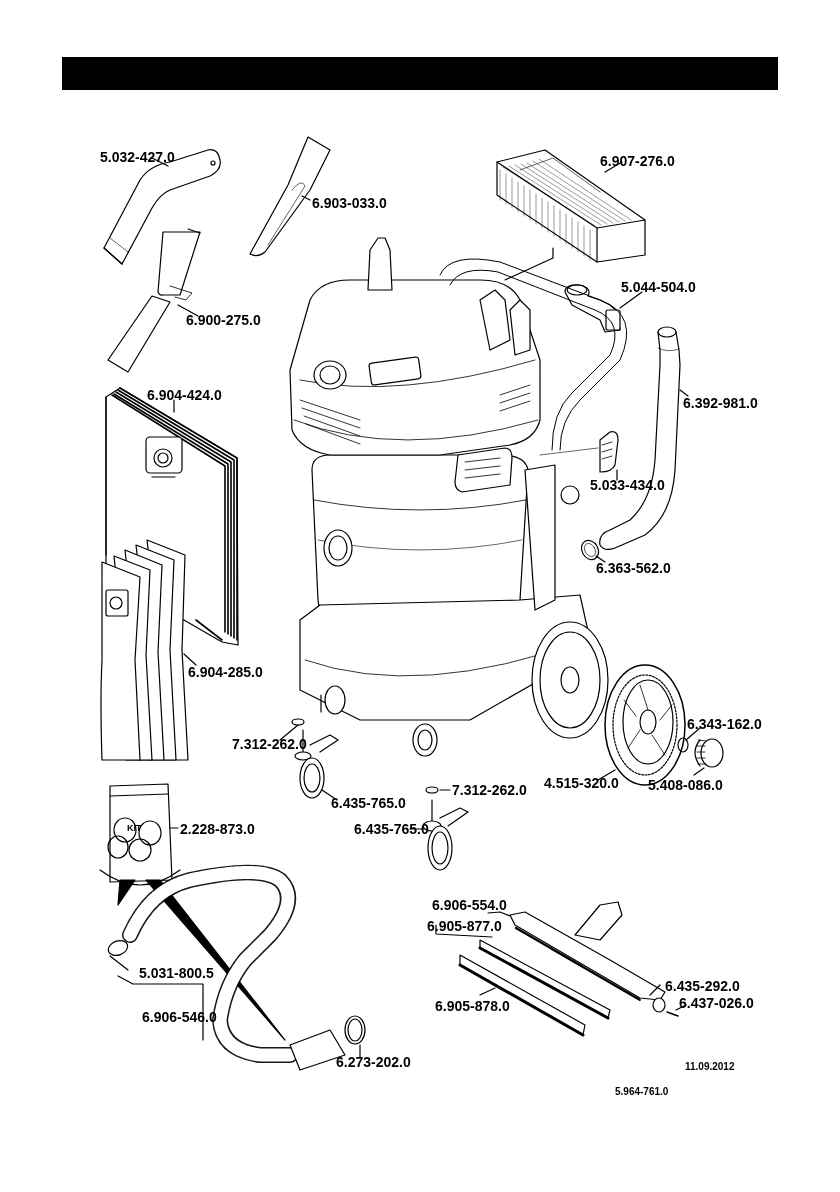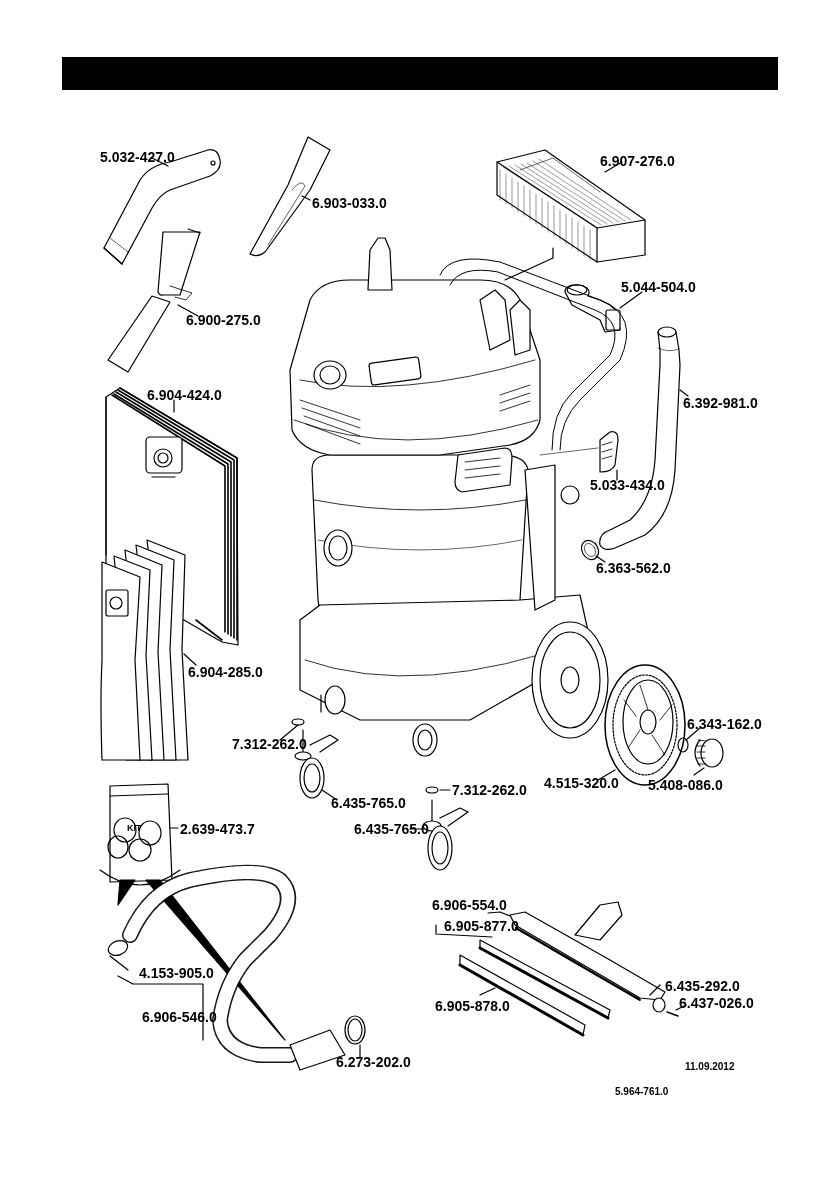--- a/index.html
+++ b/index.html
@@ -257,26 +257,26 @@
 <div class="lbl" style="left:590px;top:479px">5.033-434.0</div>
 <div class="lbl" style="left:596px;top:562px">6.363-562.0</div>
 <div class="lbl" style="left:188px;top:666px">6.904-285.0</div>
 <div class="lbl" style="left:687px;top:718px">6.343-162.0</div>
 <div class="lbl" style="left:232px;top:738px">7.312-262.0</div>
 <div class="lbl" style="left:544px;top:777px">4.515-320.0</div>
 <div class="lbl" style="left:648px;top:779px">5.408-086.0</div>
 <div class="lbl" style="left:331px;top:797px">6.435-765.0</div>
 <div class="lbl" style="left:452px;top:784px">7.312-262.0</div>
 <div class="lbl" style="left:354px;top:823px">6.435-765.0</div>
-<div class="lbl" style="left:180px;top:823px">2.639-473.7</div>
+<div class="lbl" style="left:180px;top:823px">2.228-873.0</div>
 <div class="lbl" style="left:432px;top:899px">6.906-554.0</div>
-<div class="lbl" style="left:444px;top:920px">6.905-877.0</div>
+<div class="lbl" style="left:427px;top:920px">6.905-877.0</div>
 <div class="lbl" style="left:665px;top:980px">6.435-292.0</div>
 <div class="lbl" style="left:679px;top:997px">6.437-026.0</div>
 <div class="lbl" style="left:435px;top:1000px">6.905-878.0</div>
-<div class="lbl" style="left:139px;top:967px">4.153-905.0</div>
+<div class="lbl" style="left:139px;top:967px">5.031-800.5</div>
 <div class="lbl" style="left:142px;top:1011px">6.906-546.0</div>
 <div class="lbl" style="left:336px;top:1056px">6.273-202.0</div>
 
 <div class="kit" style="left:127px;top:785px">KIT</div>
 
 <div class="footer" style="left:615px;top:1086px">5.964-761.0</div>
 <div class="footer" style="left:685px;top:1061px">11.09.2012</div>
 
 </body></html>

